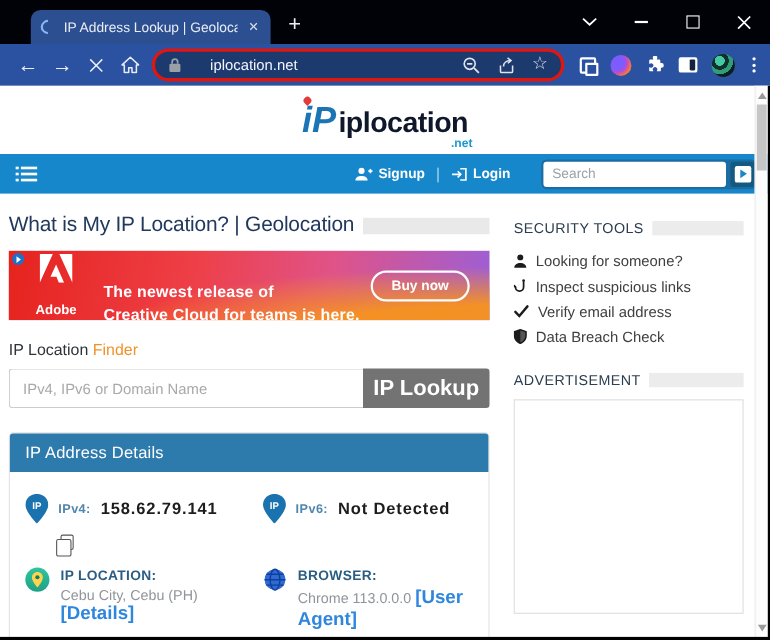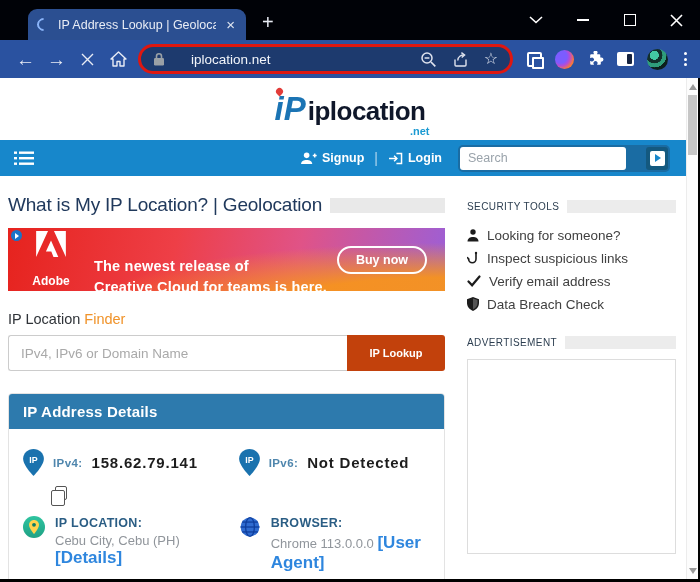--- a/index.html
+++ b/index.html
@@ -43,25 +43,25 @@
 
   
   .page { position:relative; height:504px; background:#fff; }
   .logo-row { height:62px; display:flex; align-items:center; justify-content:center; }
   .logo { display:flex; align-items:flex-end; position:relative; }
   .logo-mark { font-size:33px; font-weight:bold; color:#1b74b4; font-style:italic; position:relative; line-height:.9; padding-right:2px; }
   .logo-mark::before { content:""; position:absolute; top:-6px; left:1px; width:7px; height:7px; background:#e23c39; border-radius:50% 50% 50% 0; transform:rotate(-45deg); }
   .logo-name { font-size:26px; font-weight:600; color:#0f172a; letter-spacing:-0.5px; line-height:1; position:relative; }
   .logo-tld { position:absolute; right:0; bottom:-12px; font-size:11px; font-weight:bold; color:#1b9ad2; }
 
-  .navbar { height:36px; background:#1787cb; display:flex; align-items:center; padding:0 30px 0 14px; color:#fff; }
+  .navbar { height:36px; background:#1787cb; display:flex; align-items:center; padding:0 12px 0 14px; color:#fff; }
   .nav-right { margin-left:auto; display:flex; align-items:center; gap:10px; }
   .nav-link { display:flex; align-items:center; gap:5px; font-size:12.5px; font-weight:bold; }
   .nav-divider { color:rgba(255,255,255,.65); font-size:14px; }
-  .search-wrap { display:flex; align-items:center; gap:20px; margin-left:6px; background:#1a6ca3; border-radius:5px; padding:2px; }
+  .search-wrap { display:flex; align-items:center; gap:4px; margin-left:18px; background:#1a6ca3; border-radius:5px; padding:2px; }
   .search-input { width:166px; height:23px; border:none; border-radius:3px; padding:0 8px; font-size:12.5px; color:#333; outline:none; }
   .search-input::placeholder { color:#9aa3ab; }
   .search-btn { width:22px; height:23px; background:#14597f; border-radius:3px; display:flex; align-items:center; justify-content:center; }
   .search-btn b { width:15px; height:15px; background:#fff; border-radius:2px; display:flex; align-items:center; justify-content:center; }
   .play-tri { width:0; height:0; border-left:6px solid #1787cb; border-top:4px solid transparent; border-bottom:4px solid transparent; margin-left:1px; }
 
   .content { display:flex; padding:18px 24px 0 8px; gap:22px; }
   .main-col { width:437px; flex:none; }
   .side-col { flex:1; min-width:0; }
 
@@ -79,42 +79,42 @@
   .adobe-label { font-size:12px; font-weight:bold; }
   .ad-text { font-size:14.5px; font-weight:bold; line-height:1.4; letter-spacing:.2px;margin-top:34px; }
   .buy-btn { margin-left:auto; margin-right:18px; border:2px solid #fff; border-radius:16px; padding:5px 17px;
              font-size:12.5px; font-weight:bold; white-space:nowrap; }
 
   .finder-label { margin-top:20px; font-size:14.5px; color:#2f3338; font-weight:500; }
   .finder-accent { color:#f0932a; }
   .finder-row { margin-top:8px; display:flex; height:36px; }
   .finder-input { flex:1; border:1px solid #ccc; border-right:none; border-radius:3px 0 0 3px; padding:0 12px; font-size:13.5px; color:#333; outline:none; }
   .finder-input::placeholder { color:#a9a9a9; }
-  .lookup-btn { width:98px; background:#c2410c; color:#fff; font-weight:bold; font-size:11px; border:none; border-radius:0 3px 3px 0; }
+  .lookup-btn { width:115px; background:#737373; color:#fff; font-weight:bold; font-size:20px; border:none; border-radius:0 3px 3px 0; }
 
   .panel { margin-top:22px; border:1px solid #e3e3e3; border-radius:4px; }
-  .panel-head { background:#2d7aad; color:#fff; font-weight:bold; font-size:15px; padding:9px 14px; border-radius:3px 3px 0 0; letter-spacing:.2px; }
+  .panel-head { background:#2d7aad; color:#fff; font-weight:normal; font-size:15px; padding:9px 14px; border-radius:3px 3px 0 0; letter-spacing:.2px; }
   .panel-body { padding:20px 14px 14px; }
   .detail-grid { display:grid; grid-template-columns:53% 47%; }
   .cell { display:flex; align-items:center; gap:9px; }
   .ip-label { font-size:11.5px; font-weight:bold; color:#4f86ad; letter-spacing:.4px; }
   .ip-value { font-size:15px; font-weight:bold; color:#1d1d1d; letter-spacing:.8px; }
   .copy-icon { margin:10px 0 0 32px; width:12px; height:14px; border:1.5px solid #555; border-radius:2px; position:relative; display:block; }
   .copy-icon::after { content:""; position:absolute; left:-5px; top:3px; width:12px; height:14px; border:1.5px solid #555; border-radius:2px; background:#fff; }
   .row2 { margin-top:16px; }
   .info-cell { display:flex; gap:10px; }
   .info-label { font-size:12.5px; font-weight:bold; color:#2a5d84; letter-spacing:.3px; }
   .info-value { font-size:13px; color:#90959b; margin-top:3px; }
   .info-link { color:#2e86de; font-weight:bold; font-size:17px; }
   .row3 { margin-top:18px; }
   .inline-cell { display:flex; align-items:center; gap:9px; font-size:13px; color:#90959b; }
 
   
   .side-head { display:flex; align-items:center; gap:8px; margin-top:6px; }
-  .side-title { font-size:10px; color:#2c3e50; letter-spacing:.4px; white-space:nowrap; }
+  .side-title { font-size:13px; color:#2c3e50; letter-spacing:.4px; white-space:nowrap; }
   .side-bar-fill { flex:1; height:13px; background:#ececec; }
   .tools { margin-top:14px; }
   .tool-item { display:flex; align-items:center; gap:8px; margin-bottom:7px; height:16px; }
   .tool-label { font-size:13.5px; color:#404040; }
   .ad-head { margin-top:24px; }
   .ad-box { margin-top:10px; border:1px solid #ddd; height:195px; background:#fff; }
 
   
   .scrollbar { position:absolute; top:0; right:2px; bottom:0; width:12px; background:#fcfcfc; border-left:1px solid #ececec; }
   .sb-up { position:absolute; top:6px; left:2px; width:0; height:0; border-left:4px solid transparent; border-right:4px solid transparent; border-bottom:6px solid #9a9a9a; }

